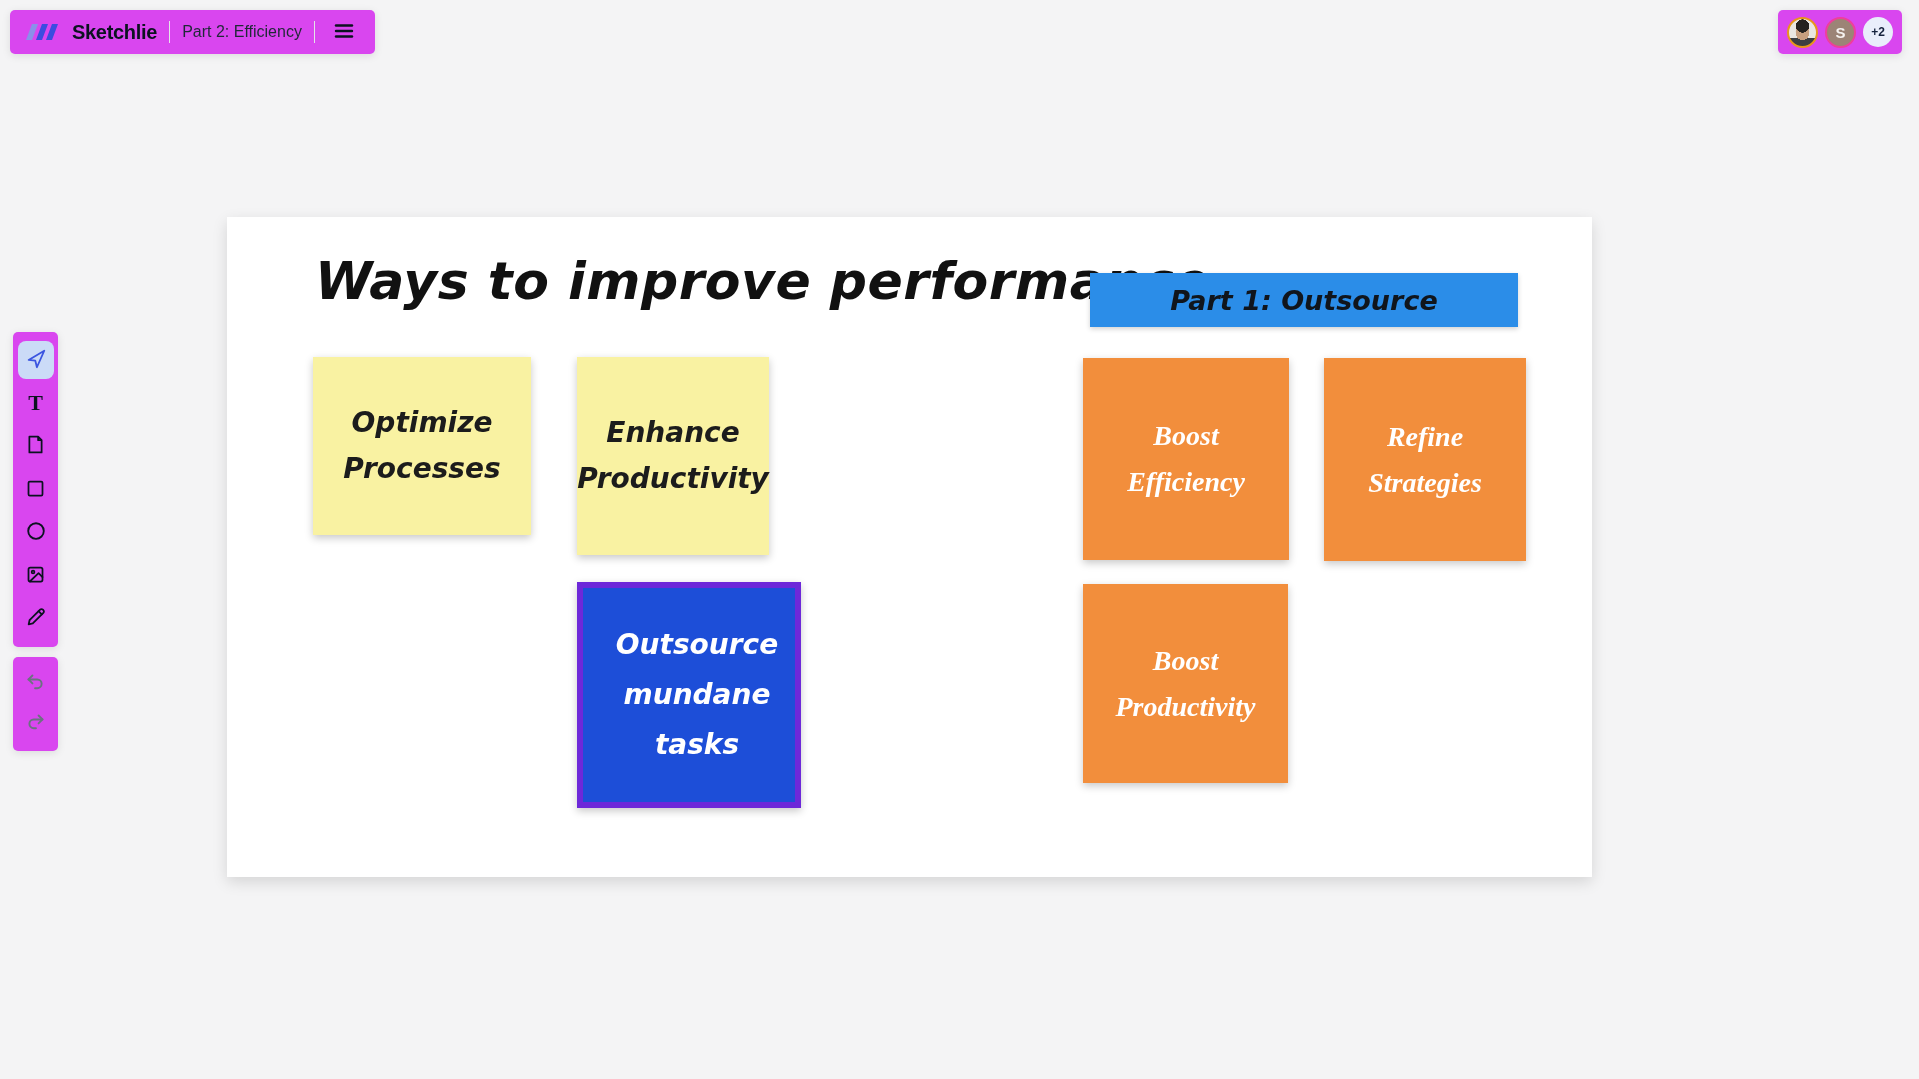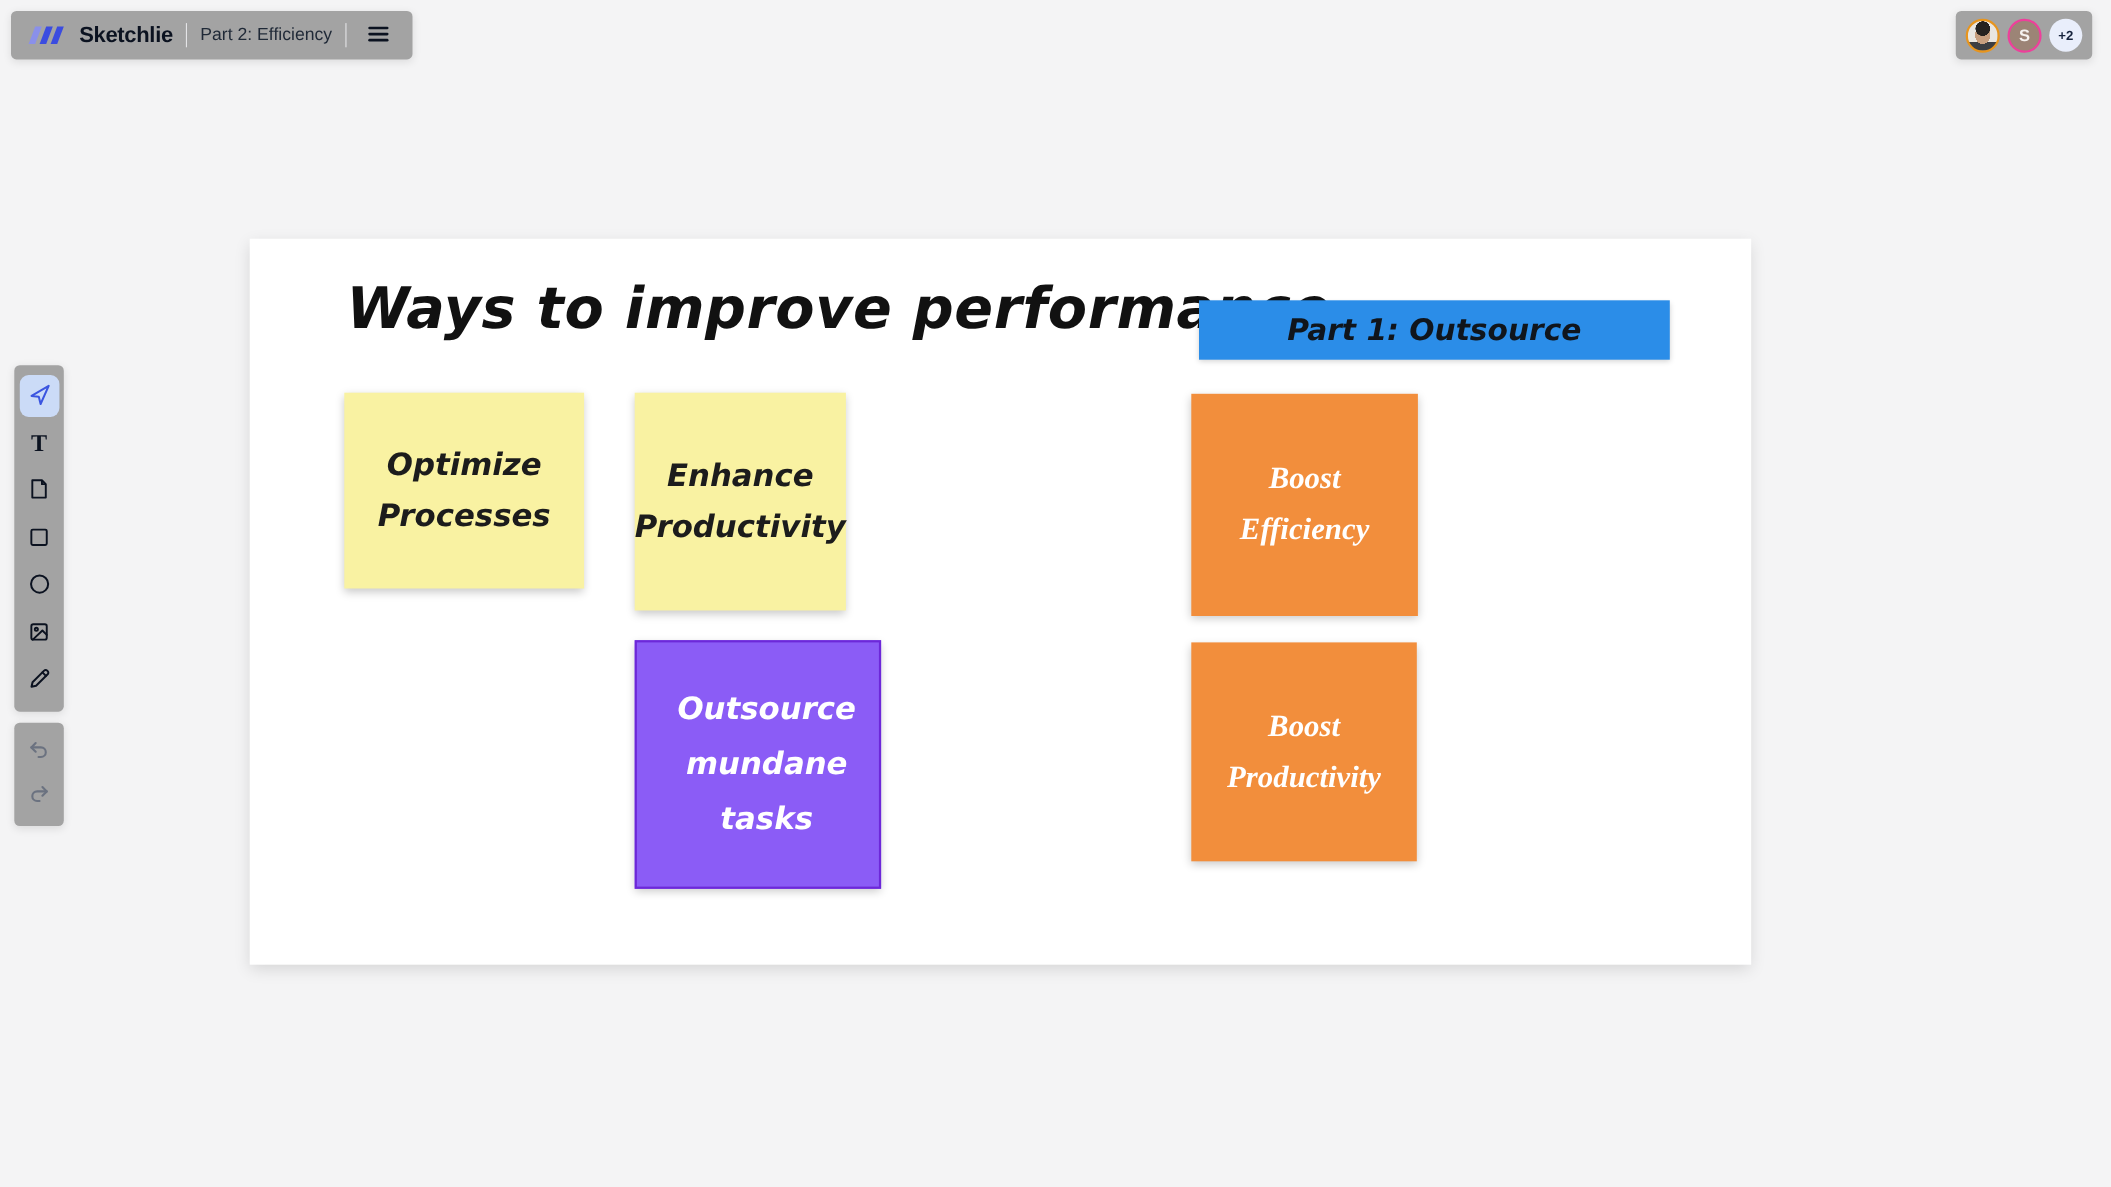--- a/index.html
+++ b/index.html
@@ -5,21 +5,21 @@
   * { margin:0; padding:0; box-sizing:border-box; }
   html,body { width:1919px; height:1079px; overflow:hidden; }
   body {
     background:#f4f4f5;
     font-family:"Liberation Sans","DejaVu Sans",sans-serif;
     position:relative;
     color:#0f172a;
   }
   .card {
     position:absolute;
-    background:#a3a3a3;
+    background:#d946ef;
     border-radius:5px;
     box-shadow:0 2px 8px rgba(0,0,0,0.10);
   }
 
   
   #header-card { left:10px; top:10px; height:44px; display:flex; align-items:center; padding:0 14px; gap:12px; }
   .logo-svg { display:block; }
   .app-name { font-size:20px; font-weight:bold; color:#0b1220; letter-spacing:-0.3px; }
   .v-divider { width:1px; height:22px; background:#e4e4e7; }
   .board-title { font-size:16px; color:#1f2937; }
@@ -62,21 +62,21 @@
   }
   #banner .banner-label { font-size:27px; font-weight:600; color:#10151c; }
   .note {
     position:absolute; display:flex; align-items:center; justify-content:center;
     text-align:center; white-space:pre-line;
     font-size:28px; font-weight:600; line-height:46px; color:#1c1c1c;
     box-shadow:0 3px 8px rgba(0,0,0,0.22);
   }
   .note-yellow { background:#f9f2a2; }
   .note-orange { background:#f28e3c; color:#ffffff;font-family:Liberation Serif, serif; }
-  .note-blue   { background:#8b5cf6; color:#ffffff; border:2px solid #6d28d9; line-height:50px;padding-left:16px; }
+  .note-blue   { background:#1d4ed8; color:#ffffff; border:6px solid #6d28d9; line-height:50px;padding-left:16px; }
   #note-1 { left:86px;   top:140px; width:218px; height:178px; }
   #note-2 { left:350px;  top:140px; width:192px; height:198px; }
   #note-3 { left:87px;   top:367px; width:213px; height:219px; }
   #note-4 { left:350px;  top:365px; width:224px; height:226px; }
   #note-5 { left:856px;  top:141px; width:206px; height:202px; }
   #note-6 { left:1097px; top:141px; width:202px; height:203px; }
   #note-7 { left:856px;  top:367px; width:205px; height:199px; }
 </style>
 </head>
 <body>
@@ -192,15 +192,17 @@
 
   <div id="note-1" class="note note-yellow hand">Optimize
 Processes</div>
   <div id="note-2" class="note note-yellow hand">Enhance
 Productivity</div>
   <div id="note-4" class="note note-blue hand">Outsource
 mundane
 tasks</div>
   <div id="note-5" class="note note-orange hand">Boost
 Efficiency</div>
+  <div id="note-6" class="note note-orange hand">Refine
+Strategies</div>
   <div id="note-7" class="note note-orange hand">Boost
 Productivity</div>
 </div>
 
 </body></html>

